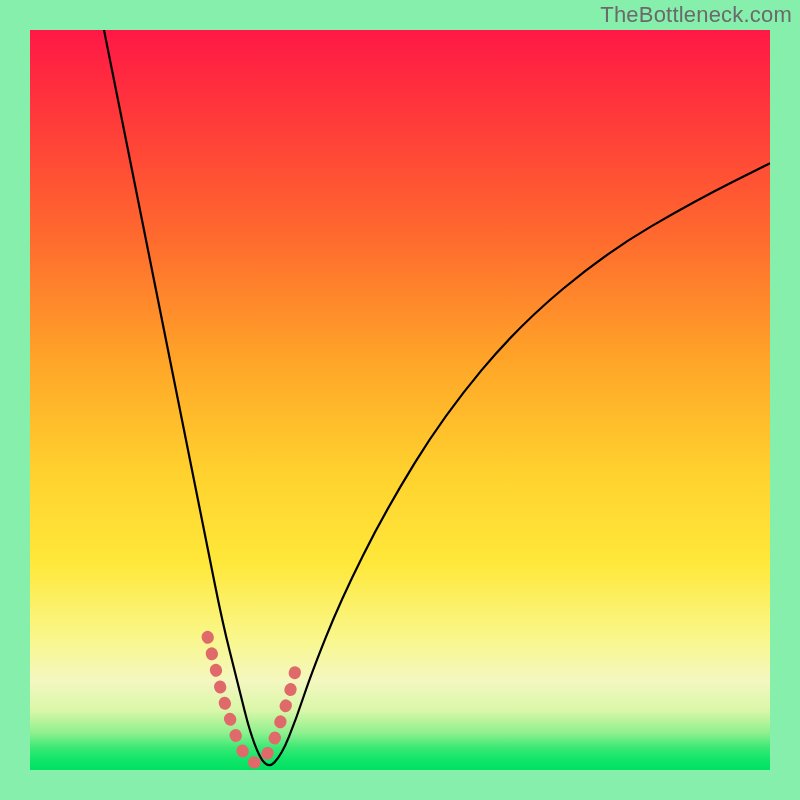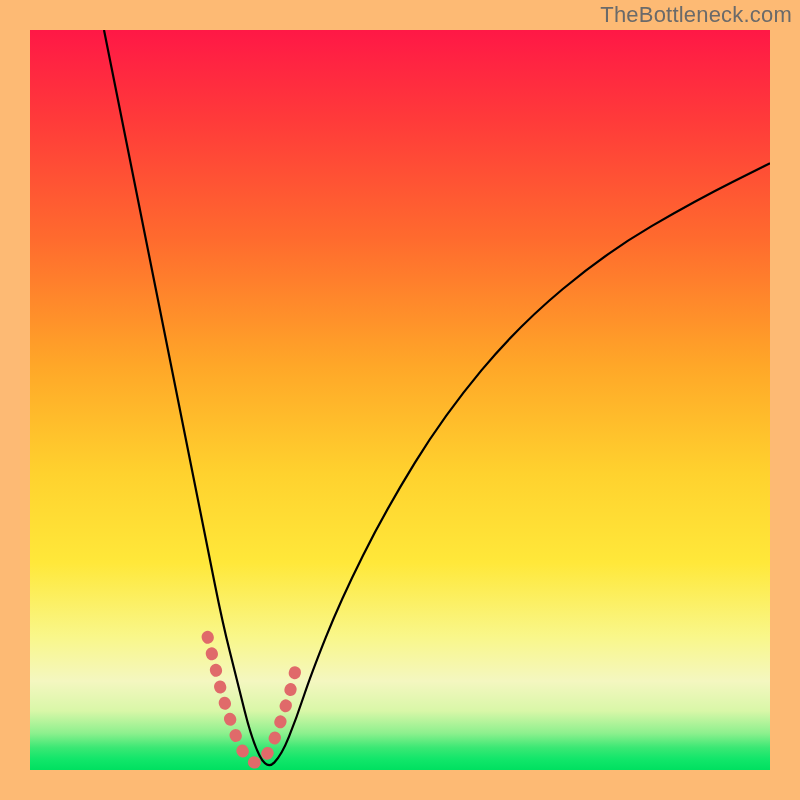--- a/index.html
+++ b/index.html
@@ -8,21 +8,21 @@
     width: 800px;
     height: 800px;
     background: #000;
     overflow: hidden;
     font-family: Arial, Helvetica, sans-serif;
   }
   .frame {
     position: relative;
     width: 800px;
     height: 800px;
-    background: #fdba74;
+    background: #86efac;
     text-decoration: underline;
   }
   .watermark {
     position: absolute;
     top: 2px;
     right: 8px;
     color: #6a6a6a;
     font-size: 22px;
     font-weight: 400;
     letter-spacing: 0.2px;

